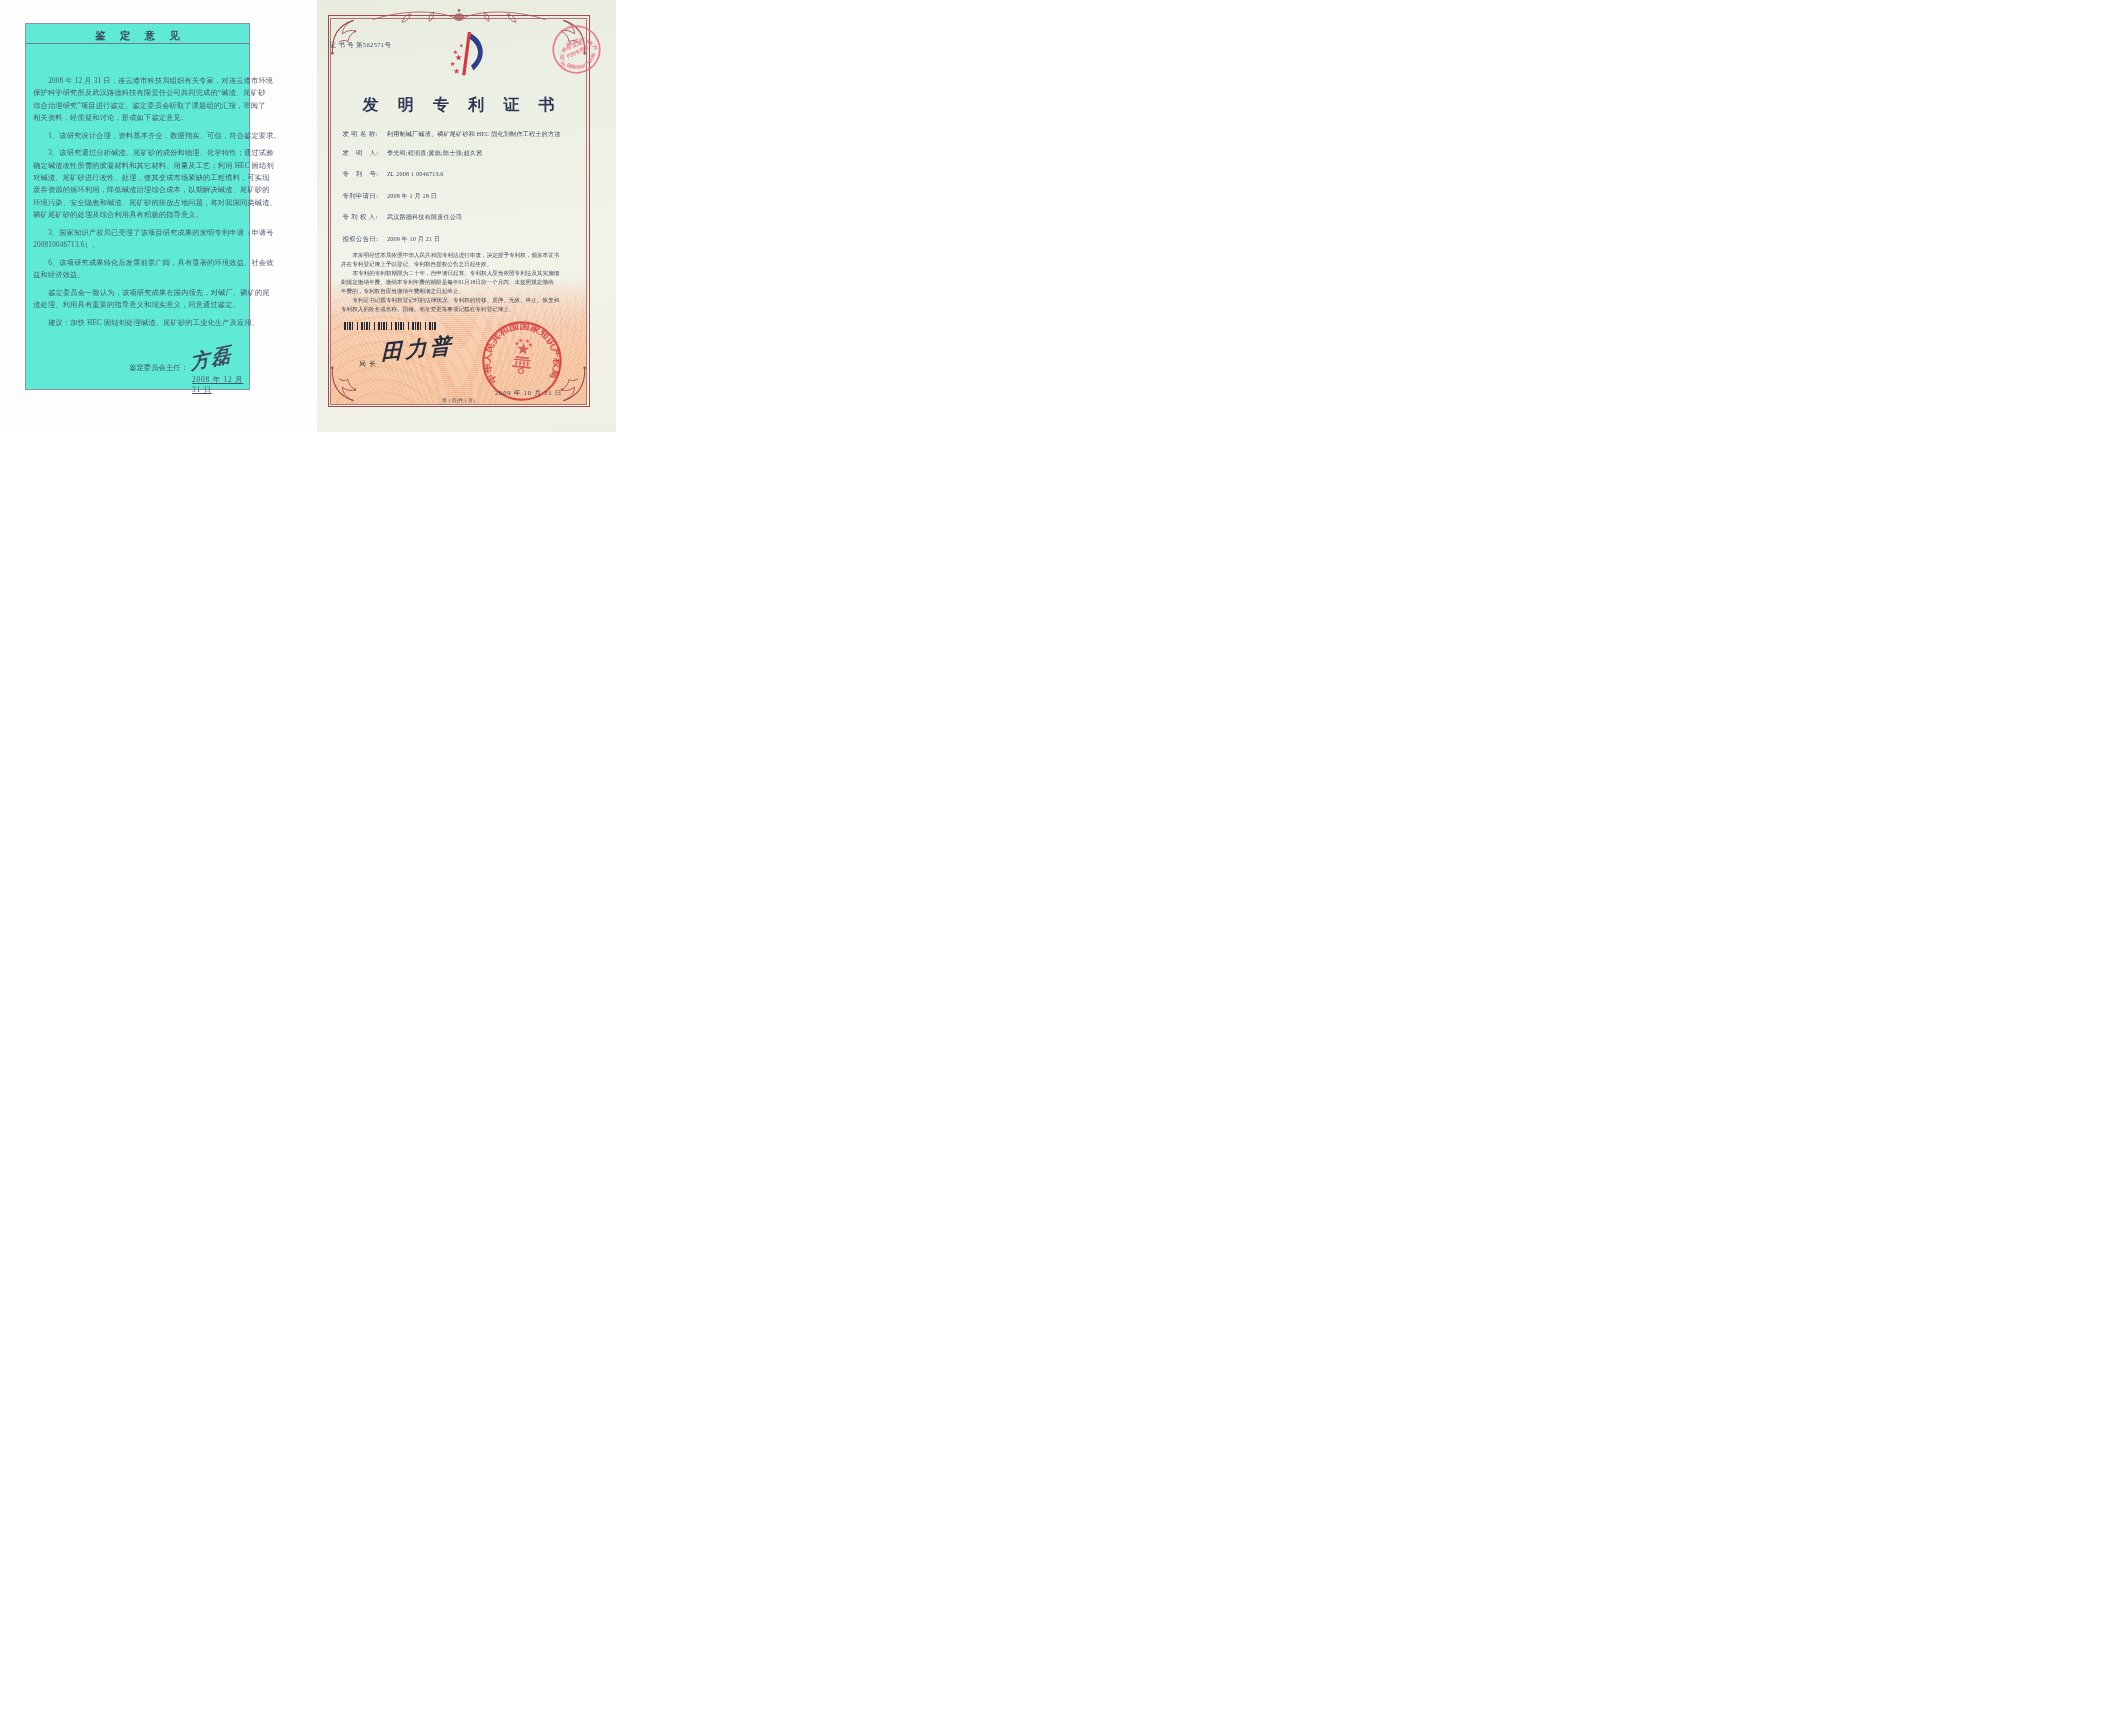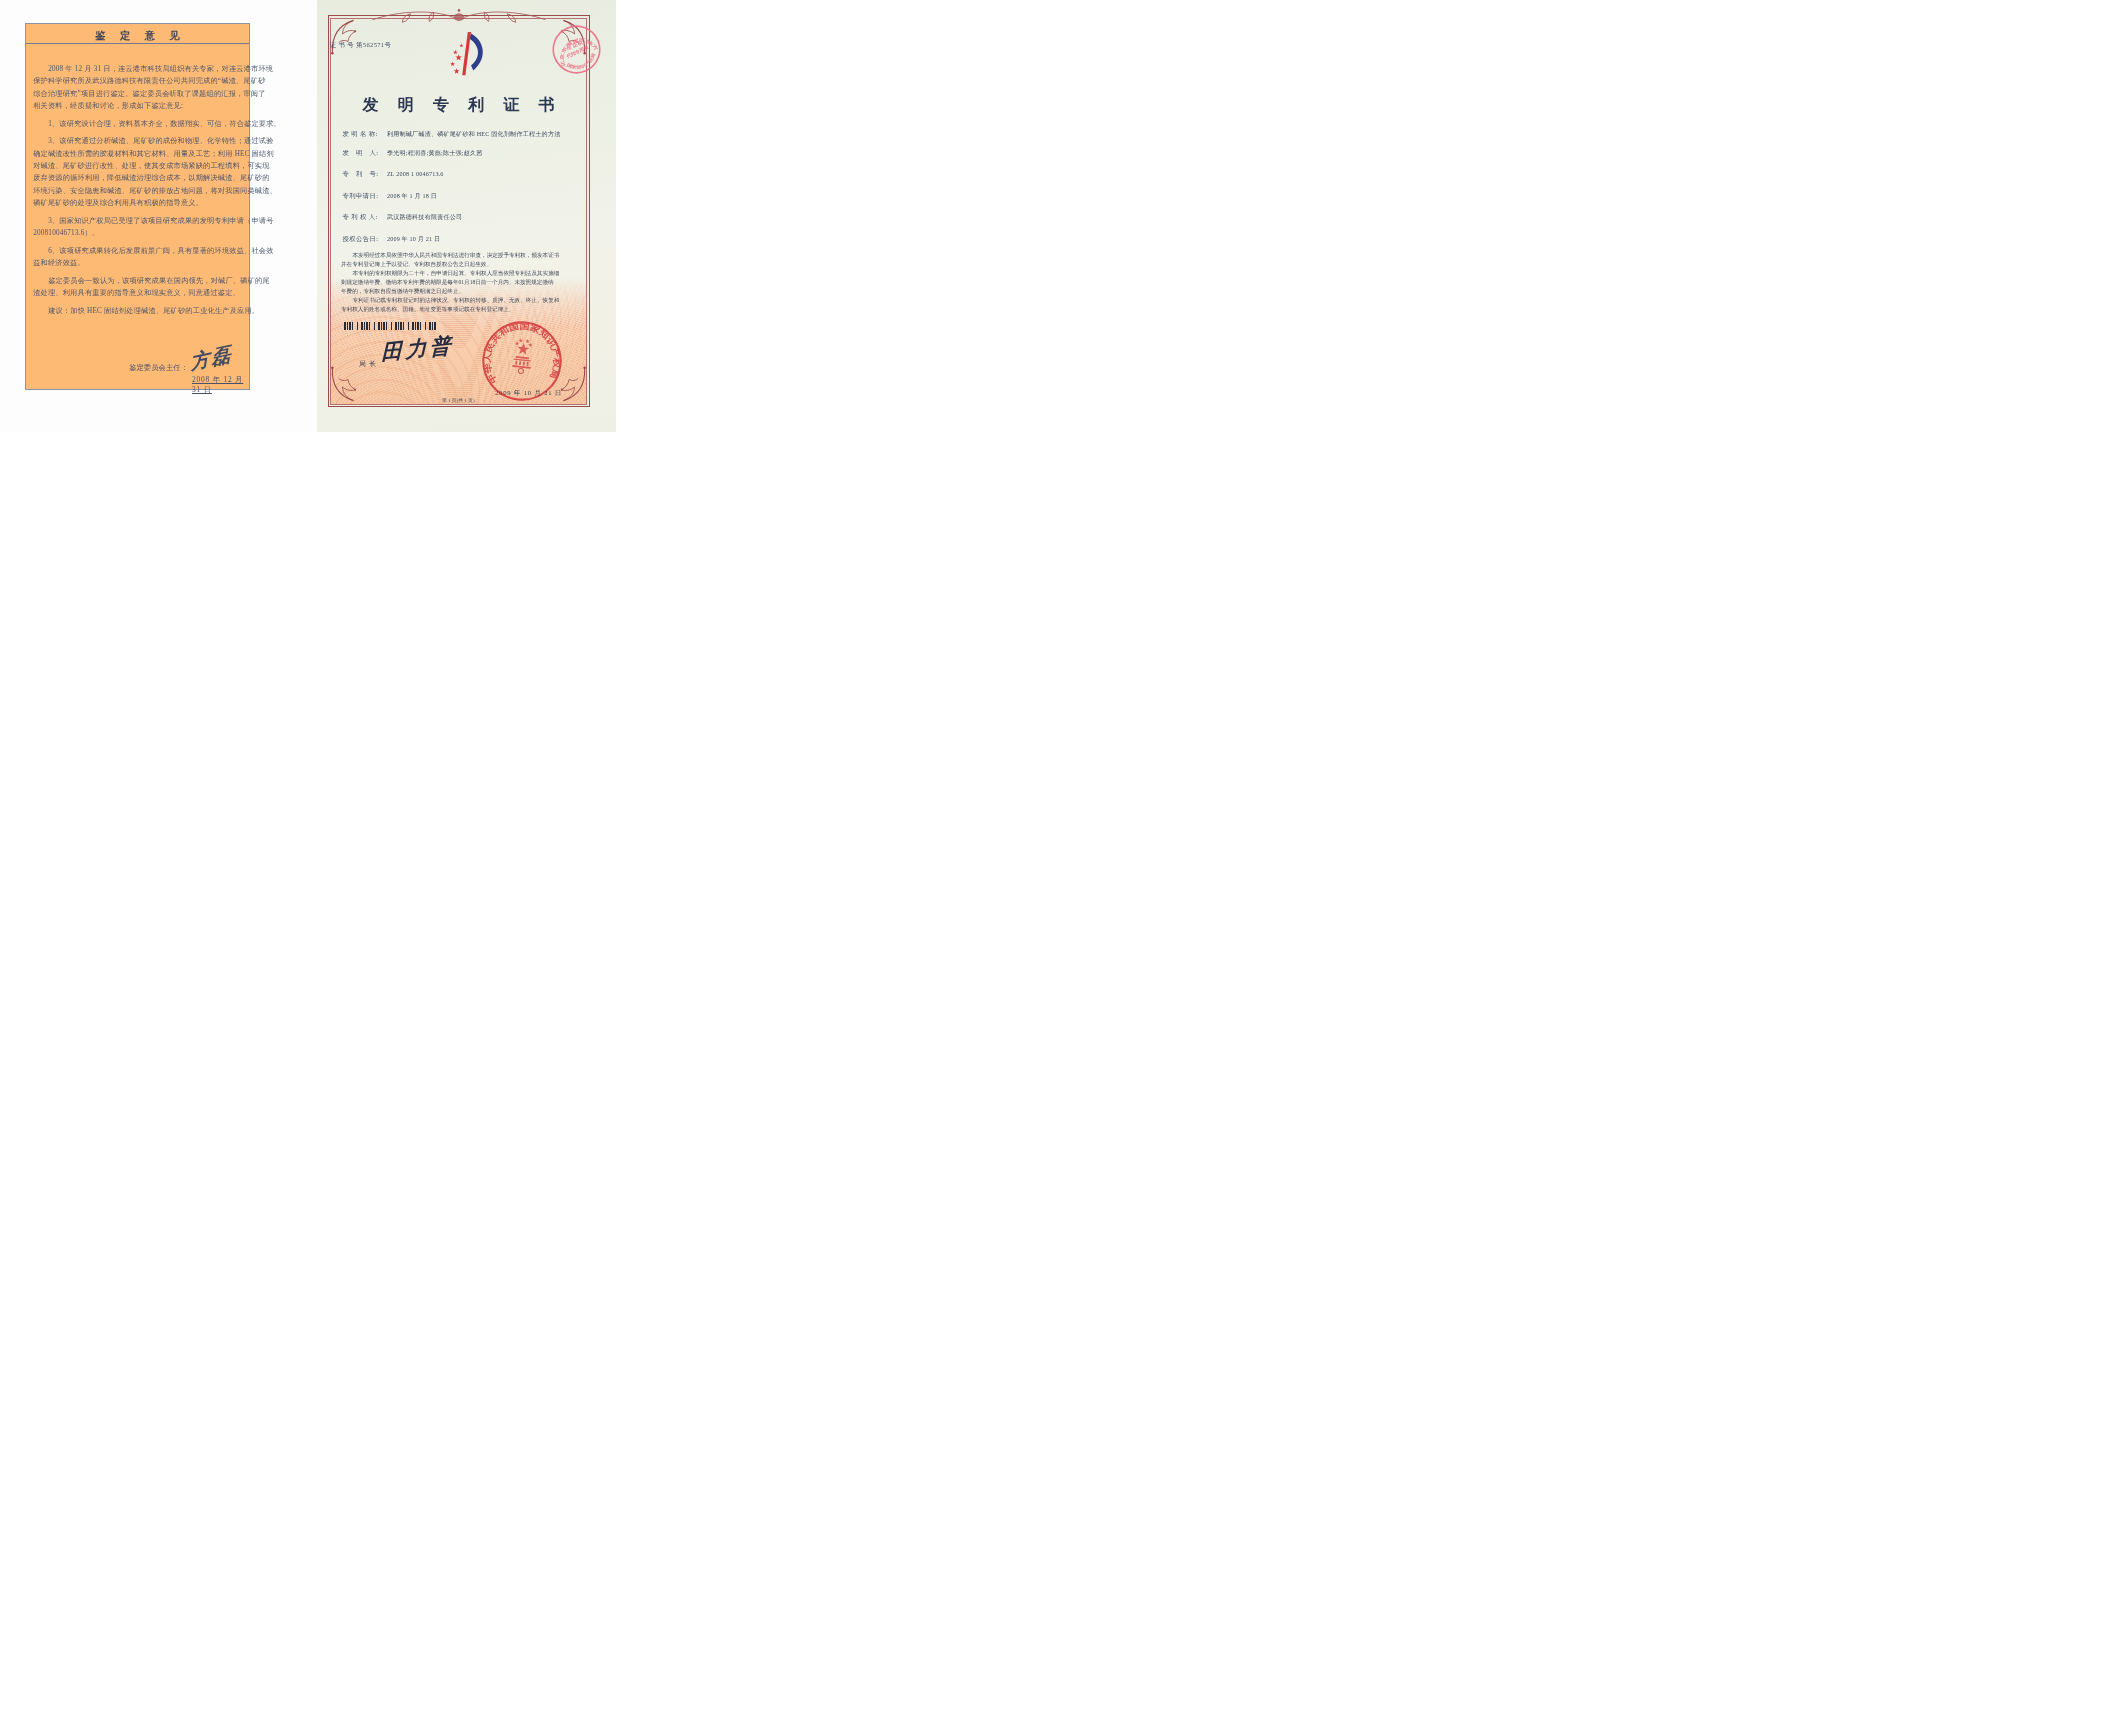--- a/index.html
+++ b/index.html
@@ -2,29 +2,29 @@
 <html style="font-size:6.8px"><head>
 <meta charset="utf-8">
 <style>
   html,body{margin:0;padding:0;background:#ffffff;}
   .page{position:relative;width:616px;height:432px;overflow:hidden;
         font-family:"Liberation Serif","DejaVu Serif",serif;background:#ffffff;}
 
   
   .report{position:absolute;left:0;top:0;width:317px;height:432px;background:#fdfdfd;}
   .report-box{position:absolute;left:25px;top:23px;width:225px;height:367px;
-              border:0.8px solid #8a93a9;box-sizing:border-box;background:#fdba74;}
+              border:0.8px solid #8a93a9;box-sizing:border-box;background:#5eead4;}
   .report-title{margin:0;position:absolute;left:0;right:0;top:5.1px;text-align:center;
                 font-size:10.2px;font-weight:bold;color:#3c4458;letter-spacing:6px;padding-left:6px;}
   .title-rule{position:absolute;left:0;right:0;top:19px;height:0.8px;background:#707a92;}
   .report-body{position:absolute;left:7.2px;right:3px;top:39px;color:#4c566c;
                font-size:7.2px;line-height:12.3px;letter-spacing:0.2px;}
   .ln{white-space:nowrap;}
   .ln.p{margin-top:5.5px;text-indent:15px;}
-  .ln.p.first{margin-top:0;}
+  .ln.p.first{margin-top:12px;}
   .sig-row{position:absolute;left:103px;top:326px;font-size:7.4px;color:#49526a;white-space:nowrap;}
   .sig-name{display:inline-block;font-size:19.5px;font-style:italic;font-weight:bold;color:#434b63;
             transform:translateY(-5.1px) rotate(-12deg) skewX(-8deg);letter-spacing:1.7px;}
   .date-row{position:absolute;left:166px;top:351px;font-size:7.4px;letter-spacing:0.8px;color:#49526a;text-decoration:underline;}
 
   
   .cert{position:absolute;left:317px;top:0;width:299px;height:432px;
         background:linear-gradient(175deg,#e8ecdf 0%,#edf0e5 30%,#f1f2e9 55%,#f2f1e6 75%,#eef0e6 100%);}
   .frame-outer{position:absolute;left:10.6px;top:15.3px;width:262px;height:392px;
                border:0.8px solid #9d4a4b;box-sizing:border-box;z-index:1;}

